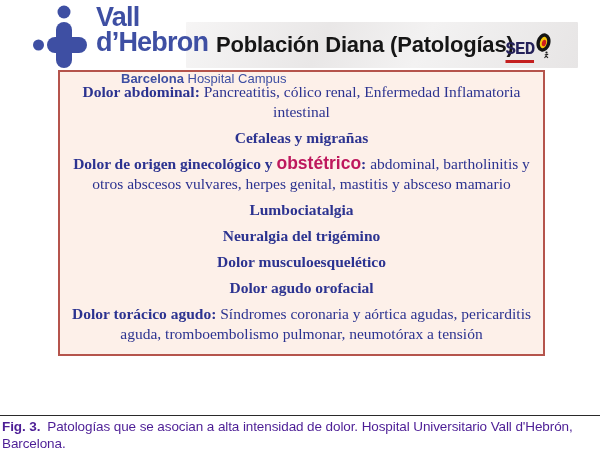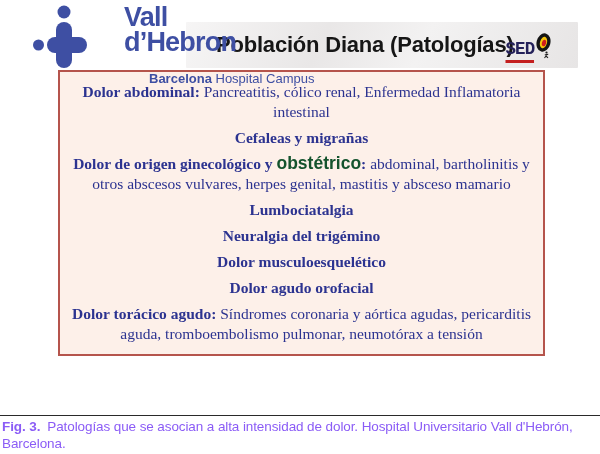--- a/index.html
+++ b/index.html
@@ -14,21 +14,21 @@
   
   .title-band{
     position:absolute;left:186px;top:22px;width:392px;height:46px;
     background:linear-gradient(115deg,#f6f5f5 0%,#e9e7e7 35%,#f3f2f2 60%,#e7e5e5 100%);
     display:flex;align-items:center;z-index:1;border-radius:1px;
   }
   .slide-title{
     margin:0 0 0 30px;font-size:22px;font-weight:700;color:#161616;
     letter-spacing:-0.2px;white-space:nowrap;text-align:right;
   }
-  .vh-logo{position:absolute;left:33px;top:5px;display:flex;align-items:flex-start;z-index:2;gap:28px;}
+  .vh-logo{position:absolute;left:33px;top:5px;display:flex;align-items:flex-start;z-index:2;}
   .vh-text{margin-left:5px;color:#3e4fa3;}
   .vh-line{font-weight:700;font-size:27px;line-height:0.92;letter-spacing:-0.8px;}
   .vh-sub{font-size:13px;margin-top:16px;letter-spacing:0;padding-left:25px;}
   .vh-sub b{font-weight:700;}
   .sed-logo{position:absolute;right:26px;bottom:5px;display:flex;align-items:flex-start;z-index:2;font-family:Liberation Mono, monospace;}
   .sed-text{
     font-weight:800;font-size:19px;line-height:1;color:#24215a;letter-spacing:-1px;
     border-bottom:3px solid #c41f1f;padding-bottom:1px;transform:scaleX(0.92);transform-origin:right;
   }
   .sed-icon{margin-left:1px;margin-top:-7px;}
@@ -41,28 +41,28 @@
     padding:4px 10px;
   }
   .item{
     margin:0;text-align:center;
     font-family:"Liberation Serif","DejaVu Serif",serif;
     font-size:15.5px;line-height:1.27;color:#2c3390;
   }
   .item .lead{font-weight:700;}
   .item .accent{
     font-family:"Liberation Sans","DejaVu Sans",sans-serif;
-    font-weight:700;font-size:17.5px;color:#14532d;line-height:1;
+    font-weight:700;font-size:17.5px;color:#be185d;line-height:1;
   }
 
   
   .caption-rule{position:absolute;left:0;top:415px;width:600px;height:1px;background:#2a2a2a;border:0;margin:0;}
   .caption{
     position:absolute;left:2px;top:419px;width:594px;
-    font-size:13.5px;line-height:1.25;color:#8b5cf6;letter-spacing:-0.1px;
+    font-size:13.5px;line-height:1.25;color:#4c1d95;letter-spacing:-0.1px;
   }
   .caption b{font-weight:700;margin-right:7px;}
 </style>
 </head>
 <body>
 
 <div class="page">
 
   <div class="title-band">
     <h1 class="slide-title">Población Diana (Patologías)</h1>

